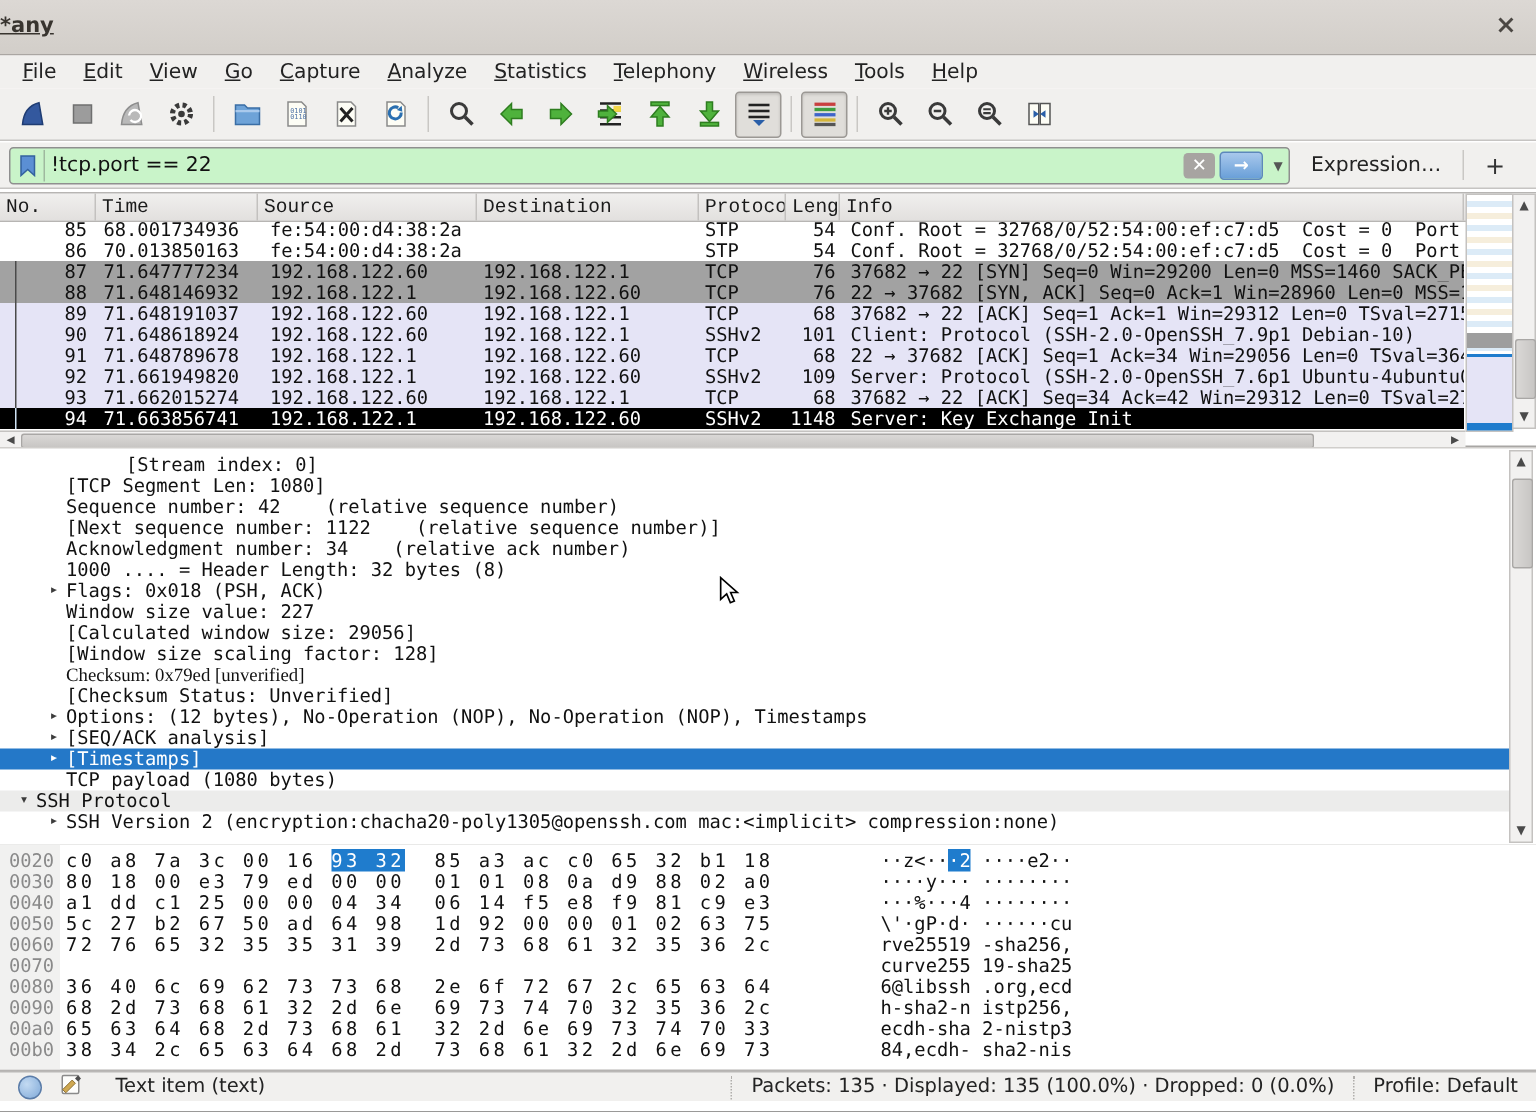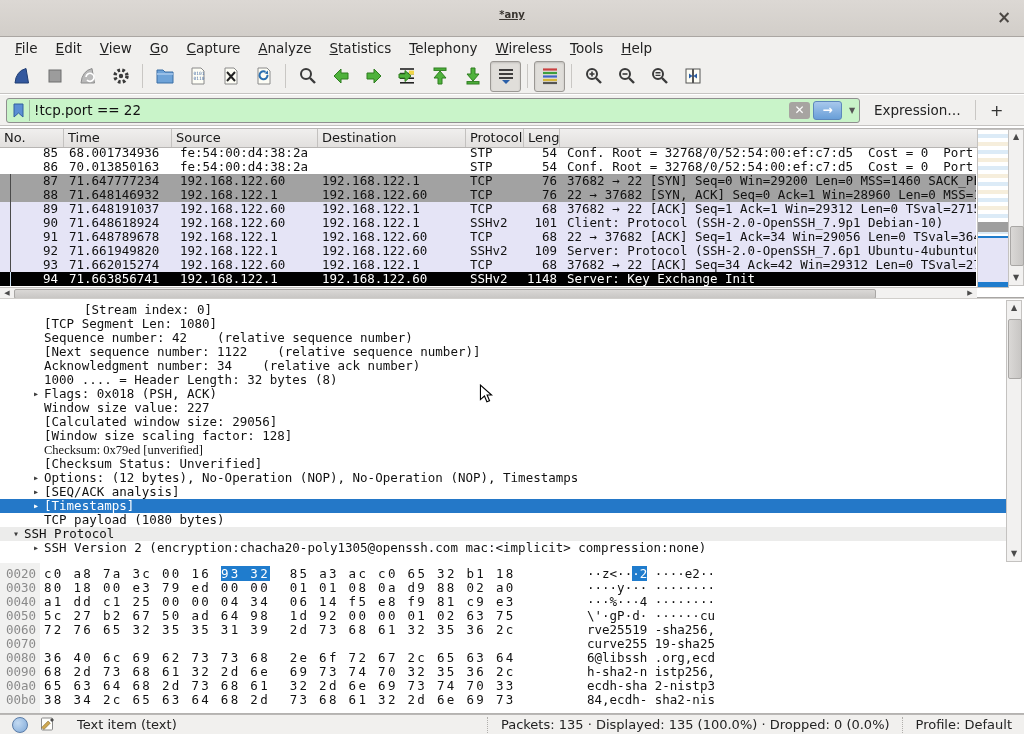--- a/index.html
+++ b/index.html
@@ -1,22 +1,22 @@
 <!DOCTYPE html>
 <html><head>
 <meta charset="utf-8">
 <style>
   html,body{margin:0;padding:0;background:#555;}
   .win{position:relative;width:1024px;height:741px;background:#ffffff;overflow:hidden;
        font-family:"DejaVu Sans",sans-serif;color:#1a1a1a;outline:1px solid #8e8a86;}
   
   .titlebar{position:absolute;left:0;top:0;width:1024px;height:36px;
     background:linear-gradient(#dcd8d4,#d2cec9);border-bottom:1px solid #aaa6a2;}
-  .titlebar .title{position:absolute;left:0;right:0;top:9px;text-align:center;
-    font-weight:bold;font-size:10px;color:#38342f;text-decoration:underline;}
+  .titlebar .title{position:absolute;left:0;right:0;top:9px;text-align:left;
+    font-weight:bold;font-size:14px;color:#38342f;text-decoration:underline;}
   .titlebar .close{position:absolute;right:10px;top:7px;width:20px;height:20px;
     font-size:17px;font-weight:bold;color:#4b4743;text-align:center;line-height:20px;cursor:default;}
   
   .menubar{position:absolute;left:0;top:37px;width:1024px;height:22px;background:#f1f0ee;
     display:flex;align-items:center;padding-left:6px;box-sizing:border-box;}
   .menu-item{font-size:13.5px;padding:2px 9px;color:#232323;}
   .menu-item .mn{text-decoration:underline;}
   
   .toolbar{position:absolute;left:0;top:59px;width:1024px;height:35px;background:#f1f0ee;
     border-bottom:1px solid #c6c4c2;display:flex;align-items:center;padding-left:5px;box-sizing:border-box;}
@@ -42,21 +42,21 @@
   .filter-caret{width:14px;height:17px;font-size:8px;color:#555;text-align:center;line-height:17px;}
   .filter-expression{font-size:13.5px;color:#232323;margin-left:14px;}
   .filter-sep{width:1px;height:20px;background:#c9c7c4;margin:0 10px 0 14px;}
   .filter-add{font-size:16px;color:#333;width:22px;text-align:center;}
   
   .plist{position:absolute;left:0;top:127px;width:1024px;height:170px;background:#fff;
     border-bottom:1px solid #a8a6a4;}
   .phdr{position:absolute;left:0;top:1px;width:1024px;height:18px;background:linear-gradient(#f0efee,#e2e0de);
     border-top:1px solid #b7b5b3;border-bottom:1px solid #b7b5b3;display:flex;font-size:13px;}
   .phdr .hc{box-sizing:border-box;border-right:1px solid #c3c1bf;padding:1px 0 0 4px;
-    overflow:hidden;white-space:nowrap;}
+    overflow:hidden;white-space:nowrap;font-family:Liberation Mono, monospace;}
   .prows{position:absolute;left:0;top:19px;width:976px;height:140px;overflow:hidden;
     font-family:"DejaVu Sans Mono",monospace;font-size:12.5px;}
   .prow{position:relative;display:flex;height:14px;line-height:14px;white-space:pre;color:#111;}
   .prow.gray{background:#a2a2a2;}
   .prow.lav{background:#e5e4f6;}
   .prow.sel{background:#000000;color:#fff;}
   .prow.mark::before{content:"";position:absolute;left:10px;top:0;bottom:0;width:1px;background:#4a4a4a;}
   .prow.sel.mark::before{background:#cfe3f5;}
   .pc{box-sizing:border-box;overflow:hidden;flex:none;}
   .c0{width:64px;text-align:right;padding-right:6px;}
@@ -306,20 +306,21 @@
   </div>
 
   <div class="plist">
     <div class="phdr" id="phdr">
         <div class="hc" style="width: 64px;">No.</div>
         <div class="hc" style="width: 108px;">Time</div>
         <div class="hc" style="width: 146px;">Source</div>
         <div class="hc" style="width: 148px;">Destination</div>
         <div class="hc" style="width: 58px;">Protocol</div>
         <div class="hc" style="width: 36px;">Length</div>
+        <div class="hc" style="width: 416px;">Info</div>
       </div>
     <div class="prows" id="prows">
         <div class="prow "><div class="pc c0">85</div><div class="pc c1">68.001734936</div><div class="pc c2">fe:54:00:d4:38:2a</div><div class="pc c3"></div><div class="pc c4">STP</div><div class="pc c5">54</div><div class="pc c6">Conf. Root = 32768/0/52:54:00:ef:c7:d5  Cost = 0  Port = 0</div></div>
         <div class="prow "><div class="pc c0">86</div><div class="pc c1">70.013850163</div><div class="pc c2">fe:54:00:d4:38:2a</div><div class="pc c3"></div><div class="pc c4">STP</div><div class="pc c5">54</div><div class="pc c6">Conf. Root = 32768/0/52:54:00:ef:c7:d5  Cost = 0  Port = 0</div></div>
         <div class="prow gray mark"><div class="pc c0">87</div><div class="pc c1">71.647777234</div><div class="pc c2">192.168.122.60</div><div class="pc c3">192.168.122.1</div><div class="pc c4">TCP</div><div class="pc c5">76</div><div class="pc c6">37682 → 22 [SYN] Seq=0 Win=29200 Len=0 MSS=1460 SACK_PERM=1</div></div>
         <div class="prow gray mark"><div class="pc c0">88</div><div class="pc c1">71.648146932</div><div class="pc c2">192.168.122.1</div><div class="pc c3">192.168.122.60</div><div class="pc c4">TCP</div><div class="pc c5">76</div><div class="pc c6">22 → 37682 [SYN, ACK] Seq=0 Ack=1 Win=28960 Len=0 MSS=1460</div></div>
         <div class="prow lav mark"><div class="pc c0">89</div><div class="pc c1">71.648191037</div><div class="pc c2">192.168.122.60</div><div class="pc c3">192.168.122.1</div><div class="pc c4">TCP</div><div class="pc c5">68</div><div class="pc c6">37682 → 22 [ACK] Seq=1 Ack=1 Win=29312 Len=0 TSval=271560</div></div>
         <div class="prow lav mark"><div class="pc c0">90</div><div class="pc c1">71.648618924</div><div class="pc c2">192.168.122.60</div><div class="pc c3">192.168.122.1</div><div class="pc c4">SSHv2</div><div class="pc c5">101</div><div class="pc c6">Client: Protocol (SSH-2.0-OpenSSH_7.9p1 Debian-10)</div></div>
         <div class="prow lav mark"><div class="pc c0">91</div><div class="pc c1">71.648789678</div><div class="pc c2">192.168.122.1</div><div class="pc c3">192.168.122.60</div><div class="pc c4">TCP</div><div class="pc c5">68</div><div class="pc c6">22 → 37682 [ACK] Seq=1 Ack=34 Win=29056 Len=0 TSval=36495</div></div>
         <div class="prow lav mark"><div class="pc c0">92</div><div class="pc c1">71.661949820</div><div class="pc c2">192.168.122.1</div><div class="pc c3">192.168.122.60</div><div class="pc c4">SSHv2</div><div class="pc c5">109</div><div class="pc c6">Server: Protocol (SSH-2.0-OpenSSH_7.6p1 Ubuntu-4ubuntu0.3</div></div>

